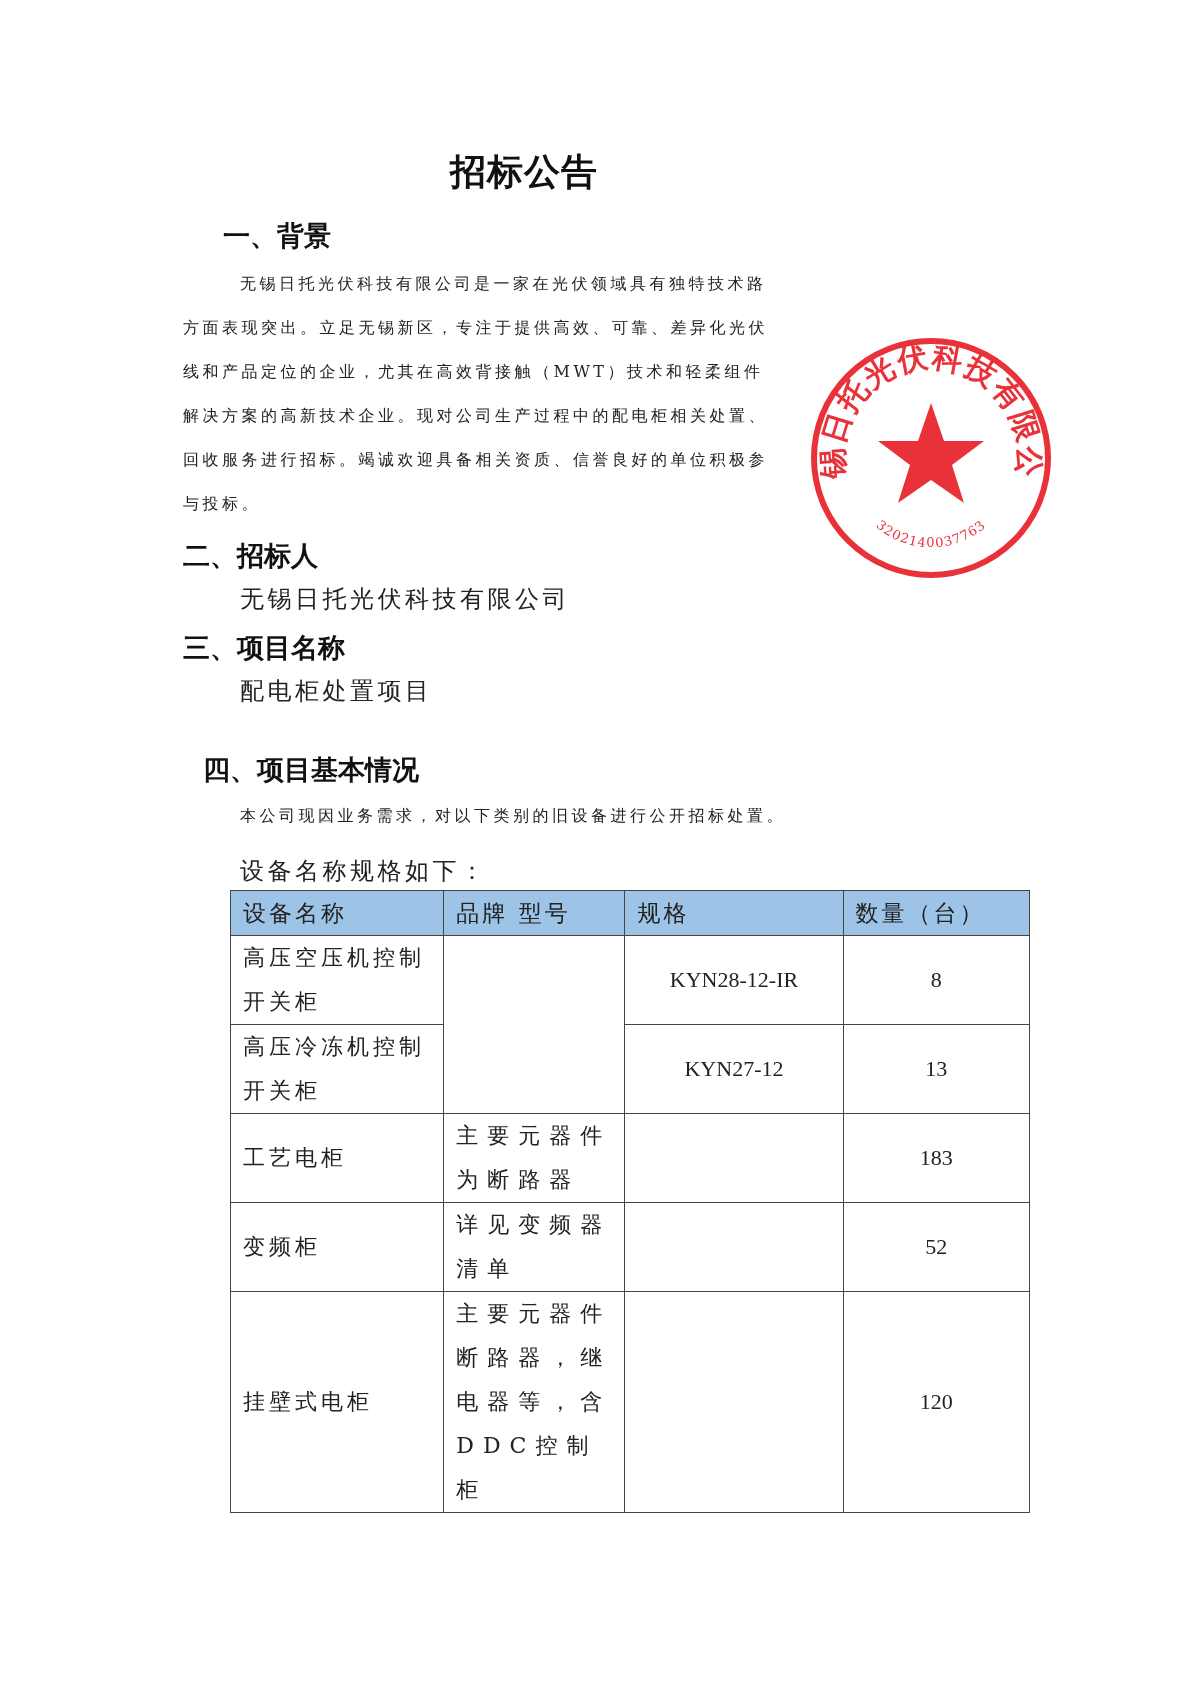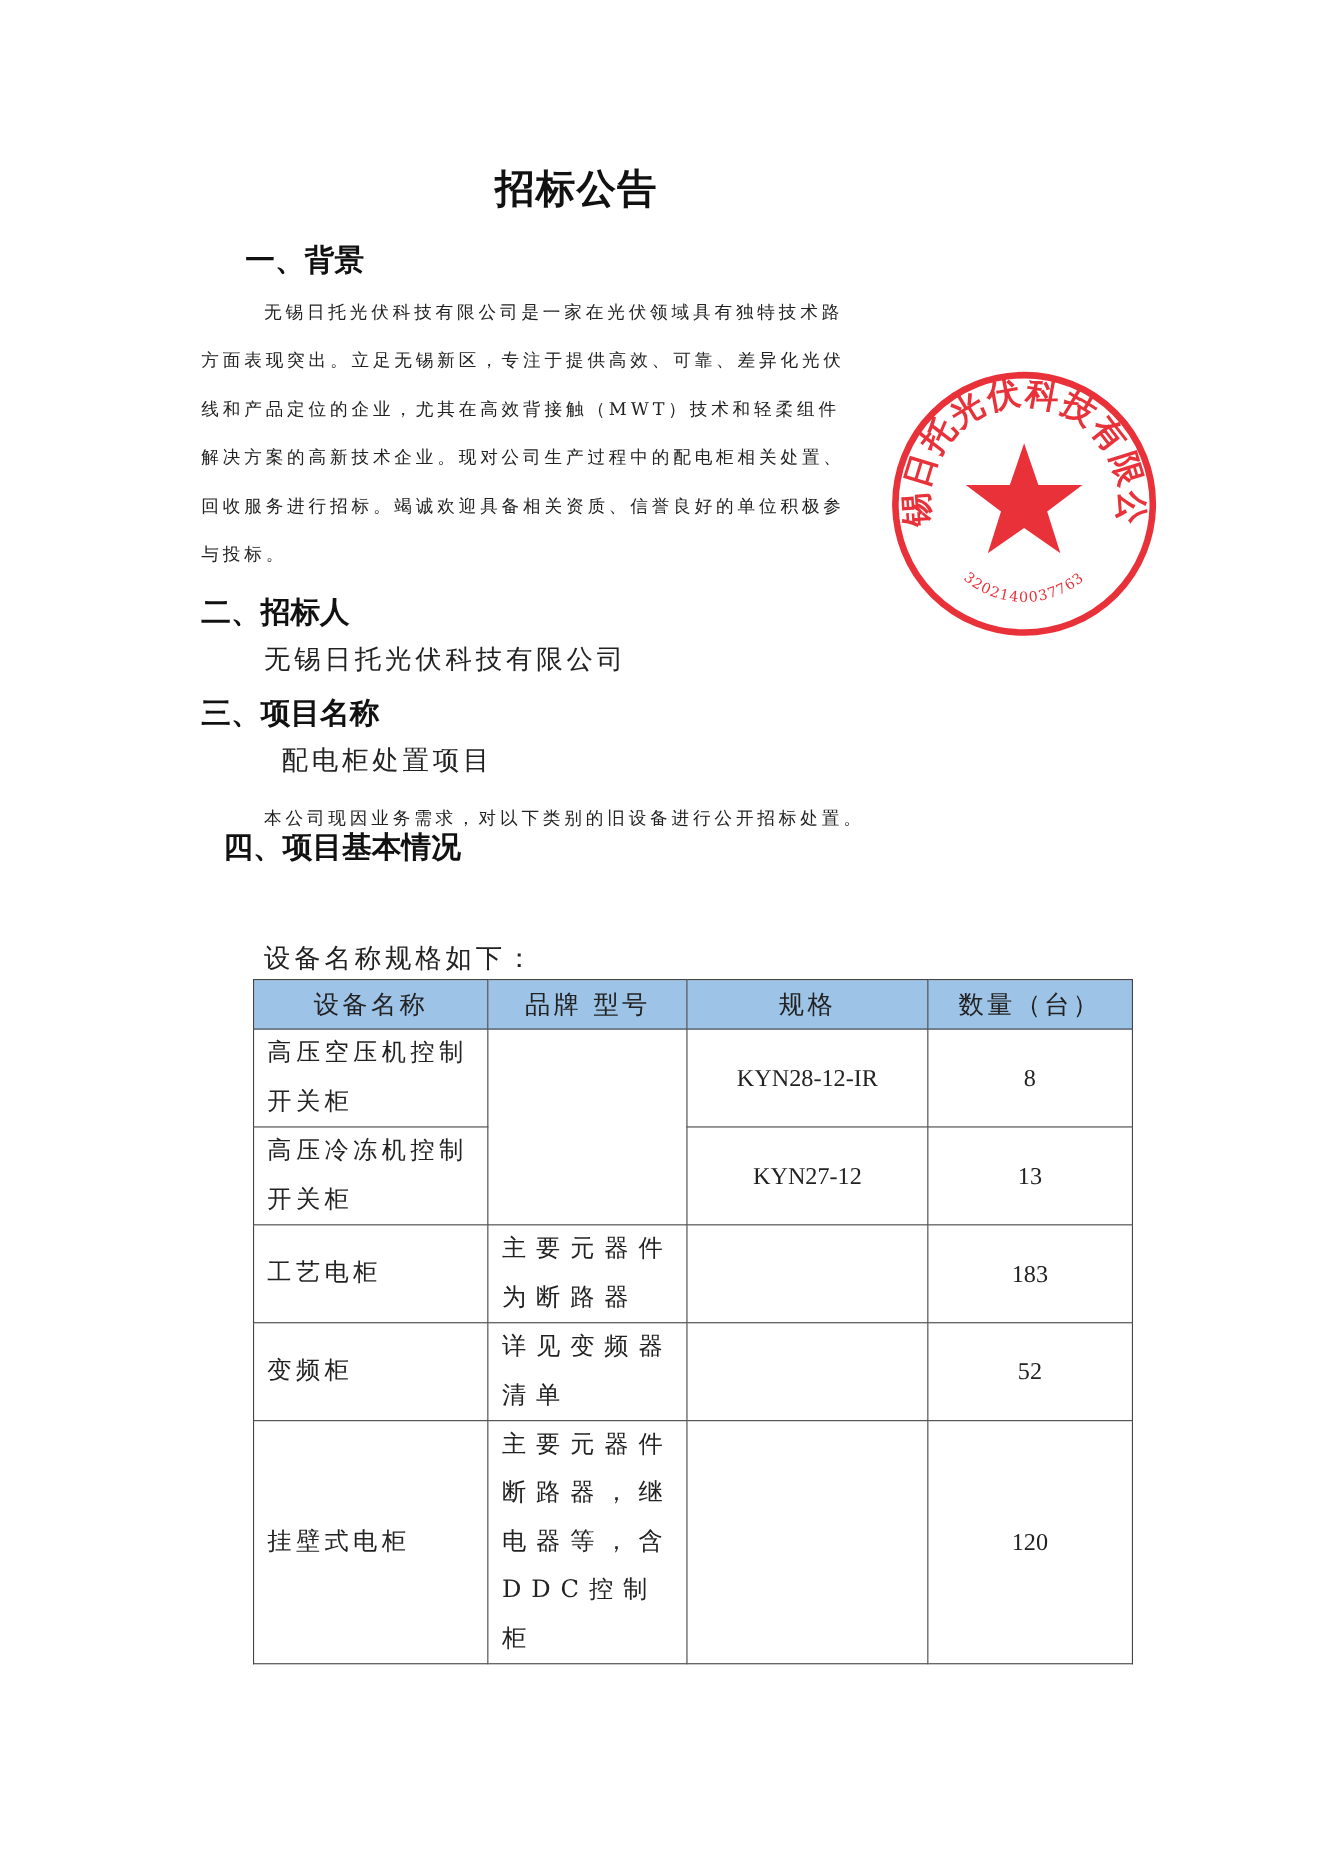--- a/index.html
+++ b/index.html
@@ -13,21 +13,21 @@
        font-weight: bold; font-size: 27px; color: #111; }
   .p { position: absolute; left: 183px; width: 840px; font-size: 16px; line-height: 44px;
        letter-spacing: 3.5px; color: #222; }
   .indent { text-indent: 57px; }
   .line { position: absolute; left: 240px; font-size: 24px; letter-spacing: 3.5px; color: #222; }
 
   table.equip { position: absolute; left: 230px; top: 890px; width: 800px;
                 border-collapse: collapse; font-size: 22px; color: #222; }
   table.equip th, table.equip td { border: 1.3px solid #444; padding: 0 12px; }
   table.equip th { background: #9dc3e6; font-weight: normal; height: 44px;
-                   letter-spacing: 3px; text-align: center; font-size: 23px; }
+                   letter-spacing: 3px; text-align: left; font-size: 23px; }
   table.equip td { height: 88px; vertical-align: middle; line-height: 44px; letter-spacing: 4px; }
   td.c1 { width: 205px; }
   td.c2 { width: 164px; letter-spacing: 9px !important; }
   td.c3 { width: 205px; text-align: center; letter-spacing: 0 !important;
           font-family: "Liberation Serif", "DejaVu Serif", serif; }
   td.c4 { width: 170px; text-align: center; letter-spacing: 0 !important;
           font-family: "Liberation Serif", "DejaVu Serif", serif; }
   tr.tall td { height: 176px; }
 
   .seal { position: absolute; left: 808px; top: 335px; width: 246px; height: 246px;
@@ -47,24 +47,24 @@
     <div>线和产品定位的企业，尤其在高效背接触（MWT）技术和轻柔组件</div>
     <div>解决方案的高新技术企业。现对公司生产过程中的配电柜相关处置、</div>
     <div>回收服务进行招标。竭诚欢迎具备相关资质、信誉良好的单位积极参</div>
     <div>与投标。</div>
   </div>
 
   <div class="h" style="top:538px;">二、招标人</div>
   <div class="line" style="top:583px;">无锡日托光伏科技有限公司</div>
 
   <div class="h" style="top:630px;">三、项目名称</div>
-  <div class="line" style="top:675px;margin-left:16px;">配电柜处置项目</div>
+  <div class="line" style="top:675px;">配电柜处置项目</div>
 
   <div class="h" style="top:752px;margin-left:20px;">四、项目基本情况</div>
-  <div class="p" style="top:722px;">
+  <div class="p" style="top:794px;">
     <div class="indent">本公司现因业务需求，对以下类别的旧设备进行公开招标处置。</div>
   </div>
   <div class="line" style="top:855px;">设备名称规格如下：</div>
 
   <table class="equip">
     <thead>
       <tr>
         <th>设备名称</th>
         <th>品牌 型号</th>
         <th>规格</th>

